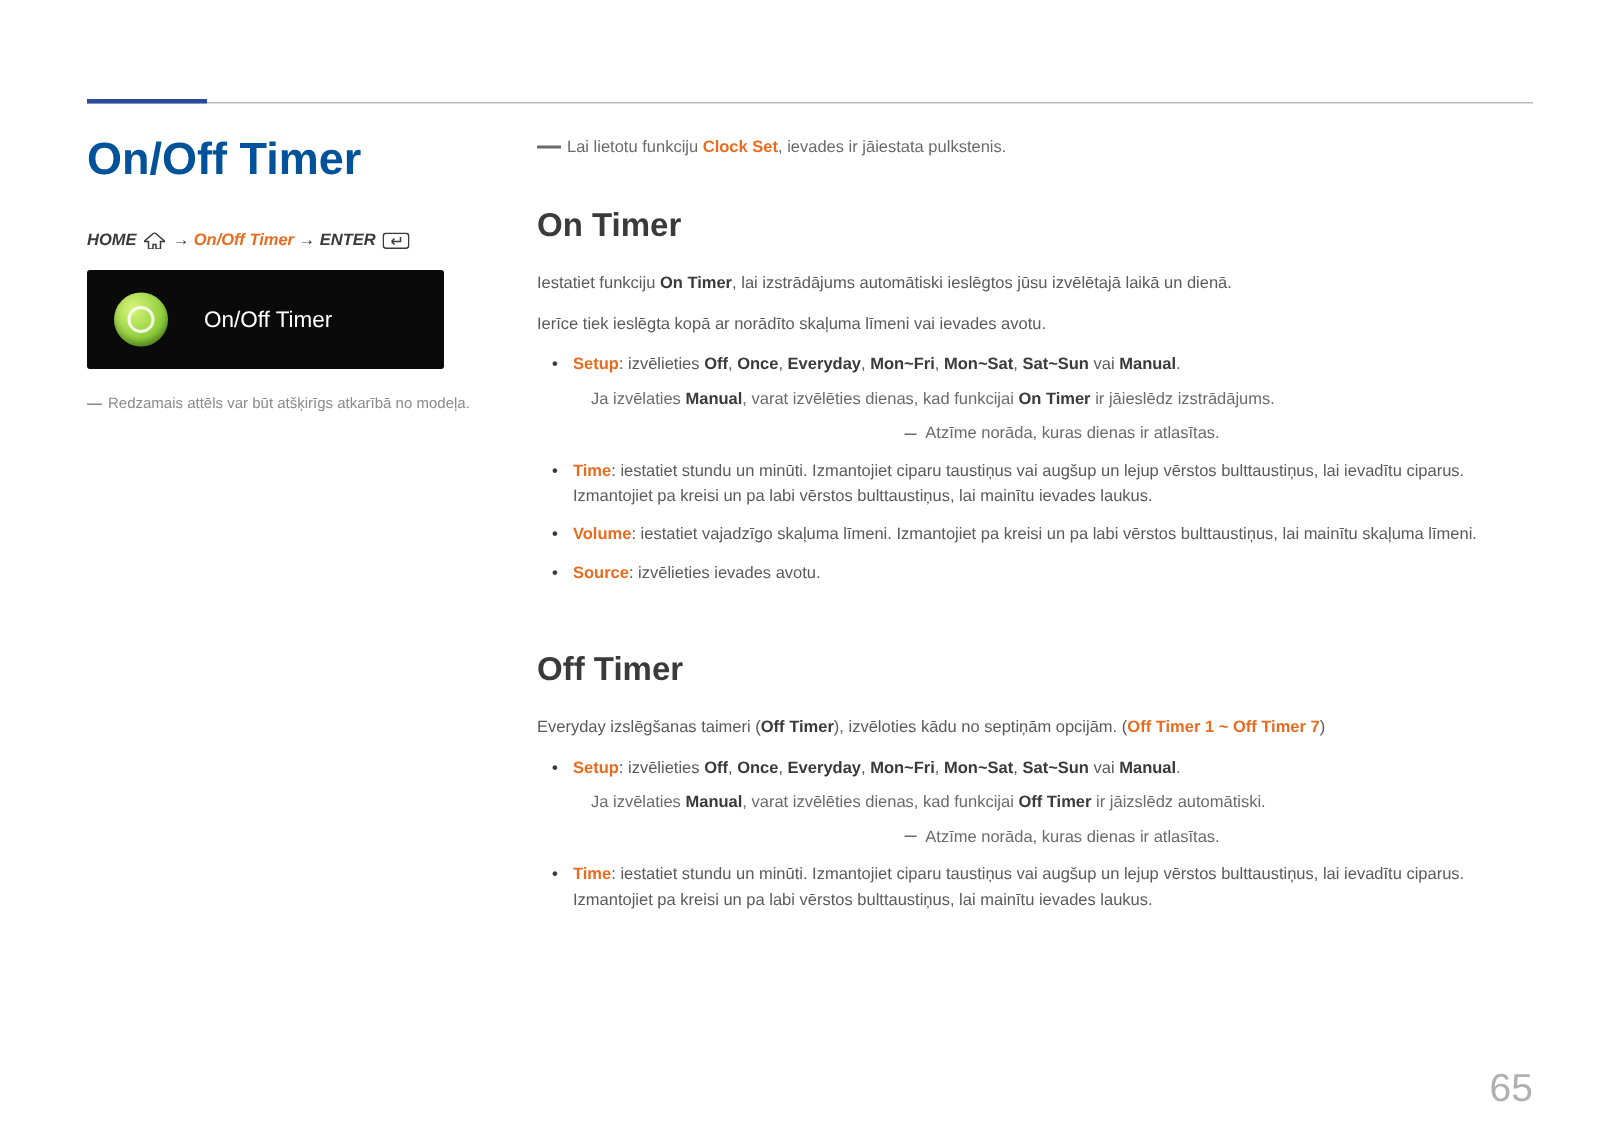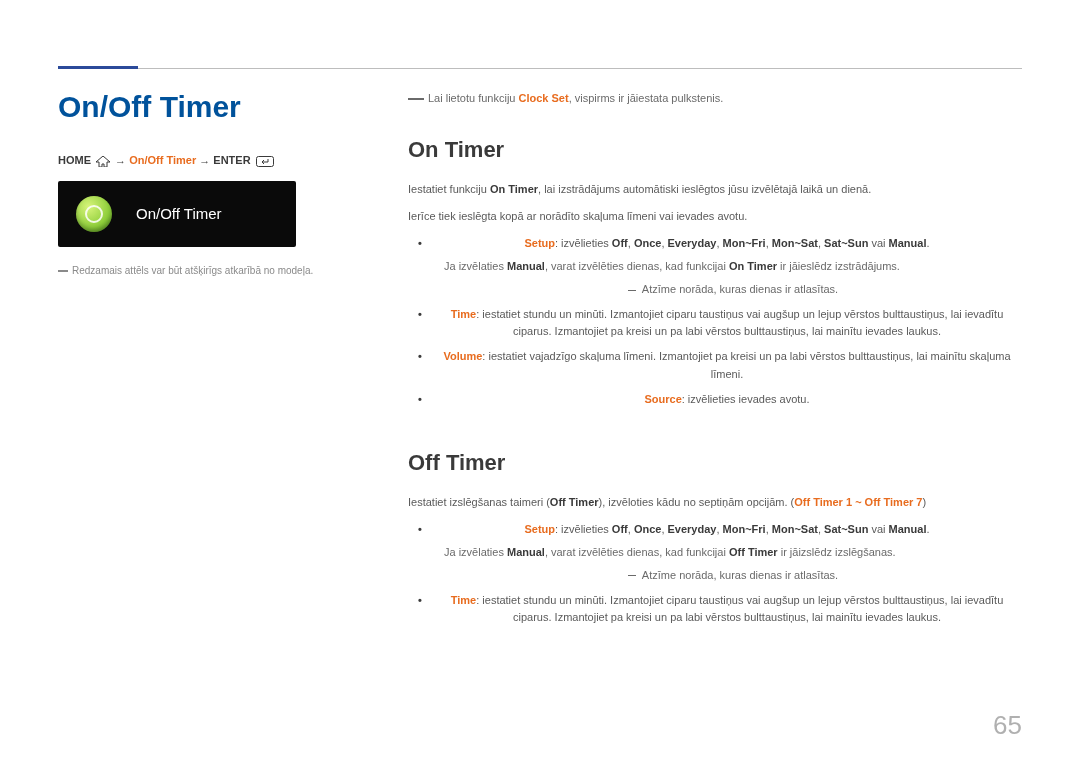--- a/index.html
+++ b/index.html
@@ -27,21 +27,20 @@
     height: 3px;
     background: #2b4a9a;
   }
   .page {
     position: absolute;
     top: 90px;
     left: 58px;
     right: 58px;
     bottom: 40px;
     display: flex;
-    gap: 50px;
   }
   .left-col {
     width: 300px;
     flex-shrink: 0;
   }
   .right-col {
     flex: 1;
     font-size: 11px;
     line-height: 1.55;
   }
@@ -49,20 +48,21 @@
     color: #00529b;
     font-size: 30px;
     font-weight: 700;
     margin-bottom: 30px;
   }
   .breadcrumb {
     font-size: 11px;
     font-weight: 700;
     color: #3a3a3a;
     margin-bottom: 14px;
+    font-style: italic;
   }
   .breadcrumb .link { color: #e86c1f; }
   .home-icon, .enter-icon {
     display: inline-block;
     vertical-align: middle;
     margin: 0 2px;
   }
   .home-icon svg, .enter-icon svg { display:block; }
   .tile {
     width: 238px;
@@ -124,21 +124,20 @@
     font-weight: 600;
     margin-bottom: 14px;
   }
   .right-col p { margin-bottom: 10px; color:#5a5a5a; }
   .bold { font-weight: 700; color:#3a3a3a; }
   .orange { color:#e86c1f; font-weight:700; }
   ul.bullets {
     list-style: none;
     padding-left: 24px;
     margin-bottom: 10px;
-    text-align: center;
   }
   ul.bullets > li {
     position: relative;
     margin-bottom: 8px;
     color:#5a5a5a;
   }
   ul.bullets > li::before {
     content: "•";
     position: absolute;
     left: -14px;
@@ -206,21 +205,21 @@
     </div>
 
     <div class="left-note">
       <span class="dash"></span><span>Redzamais attēls var būt atšķirīgs atkarībā no modeļa.</span>
     </div>
   </div>
 
   <div class="right-col">
 
     <div class="lead-note">
-      <span class="dashc"></span><span>Lai lietotu funkciju </span><span class="orange">Clock Set</span><span>, vispirms ir jāiestata pulkstenis.</span>
+      <span class="dashc"></span><span>Lai lietotu funkciju </span><span class="orange">Clock Set</span><span>, ievades ir jāiestata pulkstenis.</span>
     </div>
 
     <h2 class="section-title">On Timer</h2>
 
     <p>
       <span>Iestatiet funkciju </span><span class="bold">On Timer</span><span>, lai izstrādājums automātiski ieslēgtos jūsu izvēlētajā laikā un dienā.</span>
     </p>
     <p>Ierīce tiek ieslēgta kopā ar norādīto skaļuma līmeni vai ievades avotu.</p>
 
     <ul class="bullets">
@@ -243,30 +242,30 @@
       <li>
         <span class="orange">Source</span><span>: izvēlieties ievades avotu.</span>
       </li>
     </ul>
 
     <div class="spacer"></div>
 
     <h2 class="section-title">Off Timer</h2>
 
     <p>
-      <span>Iestatiet izslēgšanas taimeri (</span><span class="bold">Off Timer</span><span>), izvēloties kādu no septiņām opcijām. (</span><span class="orange">Off Timer 1 ~ Off Timer 7</span><span>)</span>
+      <span>Everyday izslēgšanas taimeri (</span><span class="bold">Off Timer</span><span>), izvēloties kādu no septiņām opcijām. (</span><span class="orange">Off Timer 1 ~ Off Timer 7</span><span>)</span>
     </p>
 
     <ul class="bullets">
       <li>
         <span class="orange">Setup</span><span>: izvēlieties </span><span class="bold">Off</span>, <span class="bold">Once</span>, <span class="bold">Everyday</span>, <span class="bold">Mon~Fri</span>, <span class="bold">Mon~Sat</span>, <span class="bold">Sat~Sun</span><span> vai </span><span class="bold">Manual</span>.
       </li>
     </ul>
     <div class="subnote">
-      <span>Ja izvēlaties </span><span class="bold">Manual</span><span>, varat izvēlēties dienas, kad funkcijai </span><span class="bold">Off Timer</span><span> ir jāizslēdz izslēgšanas.</span>
+      <span>Ja izvēlaties </span><span class="bold">Manual</span><span>, varat izvēlēties dienas, kad funkcijai </span><span class="bold">Off Timer</span><span> ir jāizslēdz automātiski.</span>
     </div>
     <div class="subdash"><span class="d"></span><span>Atzīme norāda, kuras dienas ir atlasītas.</span></div>
 
     <ul class="bullets">
       <li>
         <span class="orange">Time</span><span>: iestatiet stundu un minūti. Izmantojiet ciparu taustiņus vai augšup un lejup vērstos bulttaustiņus, lai ievadītu ciparus. Izmantojiet pa kreisi un pa labi vērstos bulttaustiņus, lai mainītu ievades laukus.</span>
       </li>
     </ul>
 
   </div>

